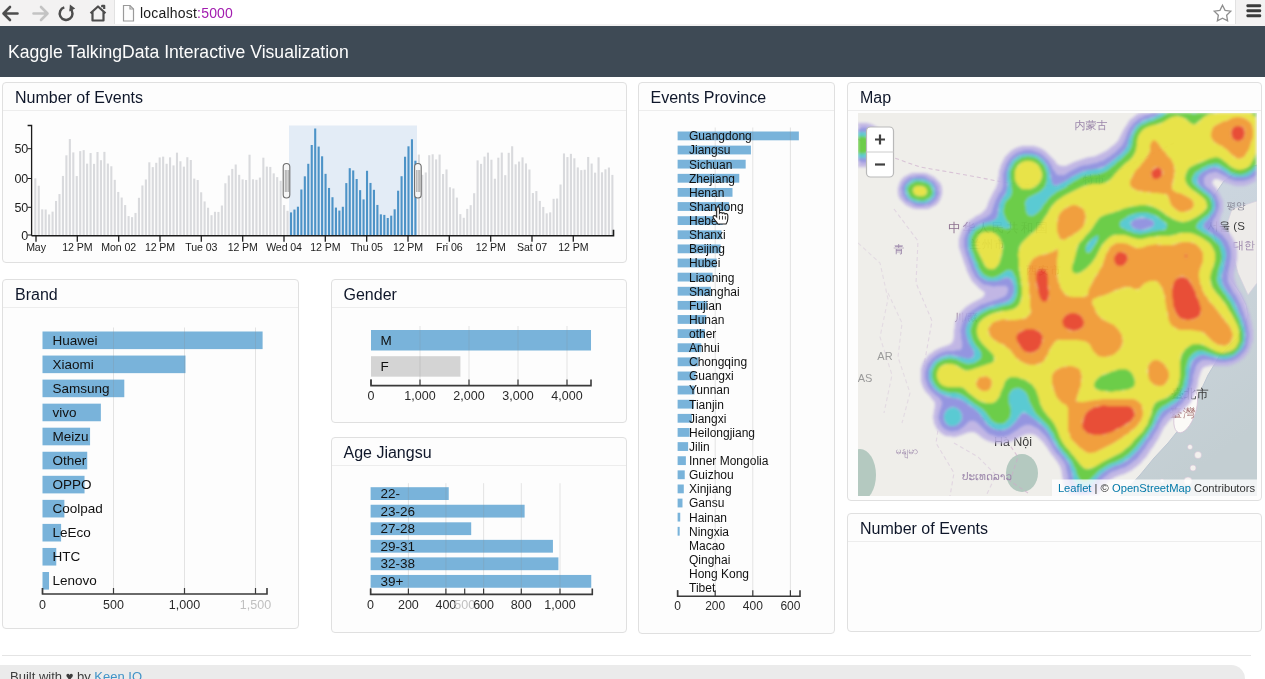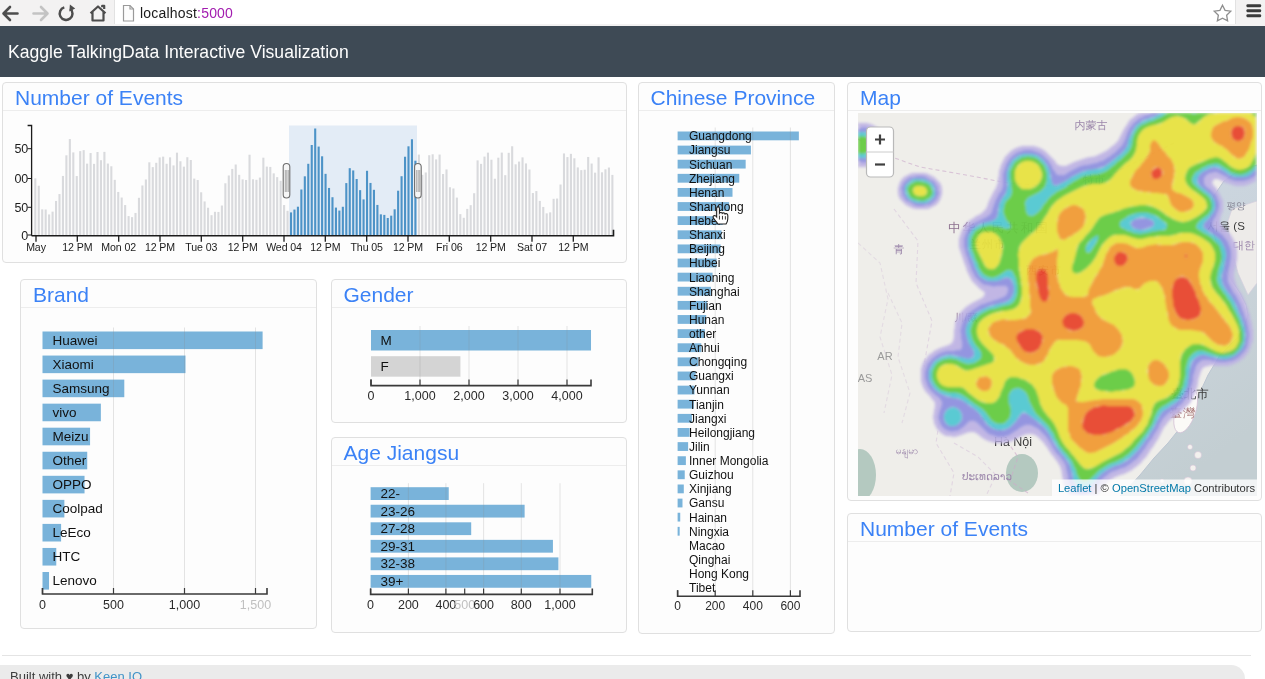--- a/index.html
+++ b/index.html
@@ -3,21 +3,21 @@
 *{margin:0;padding:0;box-sizing:border-box}
 html,body{width:1265px;height:679px;overflow:hidden;background:#fff;font-family:"Liberation Sans",sans-serif;position:relative}
 .abs{position:absolute}
 #chrome{left:0;top:0;width:1265px;height:27px;background:#f3f2f2;border-bottom:1px solid #a8a8a8}
 #urlbar{left:114px;top:0;width:1122px;height:24px;background:#fff;border-left:1px solid #e2e2e2;border-right:1px solid #e2e2e2}
 #urltext{left:140px;top:5px;font-size:14px;color:#1a1a1a;letter-spacing:0.2px}
 #urltext span{color:#a21caf}
 #hdr{left:0;top:26px;width:1265px;height:51px;background:#3e4a55}
 #hdr h1{position:absolute;left:8px;top:15.5px;font-size:17.6px;font-weight:400;color:#fdfdfd;letter-spacing:0px}
 .panel{position:absolute;background:#fdfdfd;border:1px solid #e0e0e0;border-radius:4px}
-.ph{height:28px;line-height:29px;padding-left:12px;color:#3b82f6;font-size:21px;border-bottom:1px solid #ededed;white-space:nowrap}
+.ph{height:28px;line-height:29px;padding-left:12px;color:#0f172a;font-size:16px;border-bottom:1px solid #ededed;white-space:nowrap}
 #num{position:absolute;left:16px;top:45.5px;font-size:53px;line-height:1;letter-spacing:-1px;color:#2e2e2e}
 #hr{left:2px;top:655px;width:1249px;height:1px;background:#e4e4e4}
 #footer{left:0;top:665px;width:1245px;height:32px;background:#ebebeb;border-top-right-radius:14px;font-size:13px;color:#3d3d3d;padding:4px 0 0 10px}
 #footer b{color:#4193c7;font-weight:400}
 svg.overlay{position:absolute;left:0;top:0;width:1265px;height:679px}
 text{font-family:"Liberation Sans",sans-serif}
 .ax{font-size:10.6px;letter-spacing:-0.1px;fill:#1c1c1c}
 .axy{font-size:12.5px;fill:#1c1c1c}
 .ax2{font-size:12.5px;fill:#2b2b2b}
 .ax3{font-size:12px;fill:#2b2b2b}
@@ -28,31 +28,31 @@
 <div id="chrome" class="abs"></div>
 <div id="urlbar" class="abs"></div>
 <div id="urltext" class="abs">localhost<span>:5000</span></div>
 <div id="hdr" class="abs">
     <h1>Kaggle TalkingData Interactive Visualization</h1>
   </div>
 
 <div class="panel" style="left:2px;top:82px;width:624.5px;height:181px">
     <div class="ph">Number of Events</div>
   </div>
-<div class="panel" style="left:20px;top:279px;width:296.5px;height:349.5px">
+<div class="panel" style="left:2px;top:279px;width:296.5px;height:349.5px">
     <div class="ph">Brand</div>
   </div>
 <div class="panel" style="left:330.5px;top:279px;width:296.5px;height:144px">
     <div class="ph">Gender</div>
   </div>
 <div class="panel" style="left:330.5px;top:437px;width:296.5px;height:195.5px">
     <div class="ph">Age Jiangsu</div>
   </div>
 <div class="panel" style="left:637.5px;top:82px;width:197.5px;height:552px">
-    <div class="ph">Chinese Province</div>
+    <div class="ph">Events Province</div>
   </div>
 <div class="panel" style="left:847px;top:82px;width:415px;height:418.5px">
     <div class="ph">Map</div>
   </div>
 <div class="panel" style="left:847px;top:512.5px;width:415px;height:119px">
     <div class="ph">Number of Events</div>
   </div>
 
 <div id="hr" class="abs"></div>
 <div id="footer" class="abs">Built with ♥ by <b>Keen IO</b></div>

